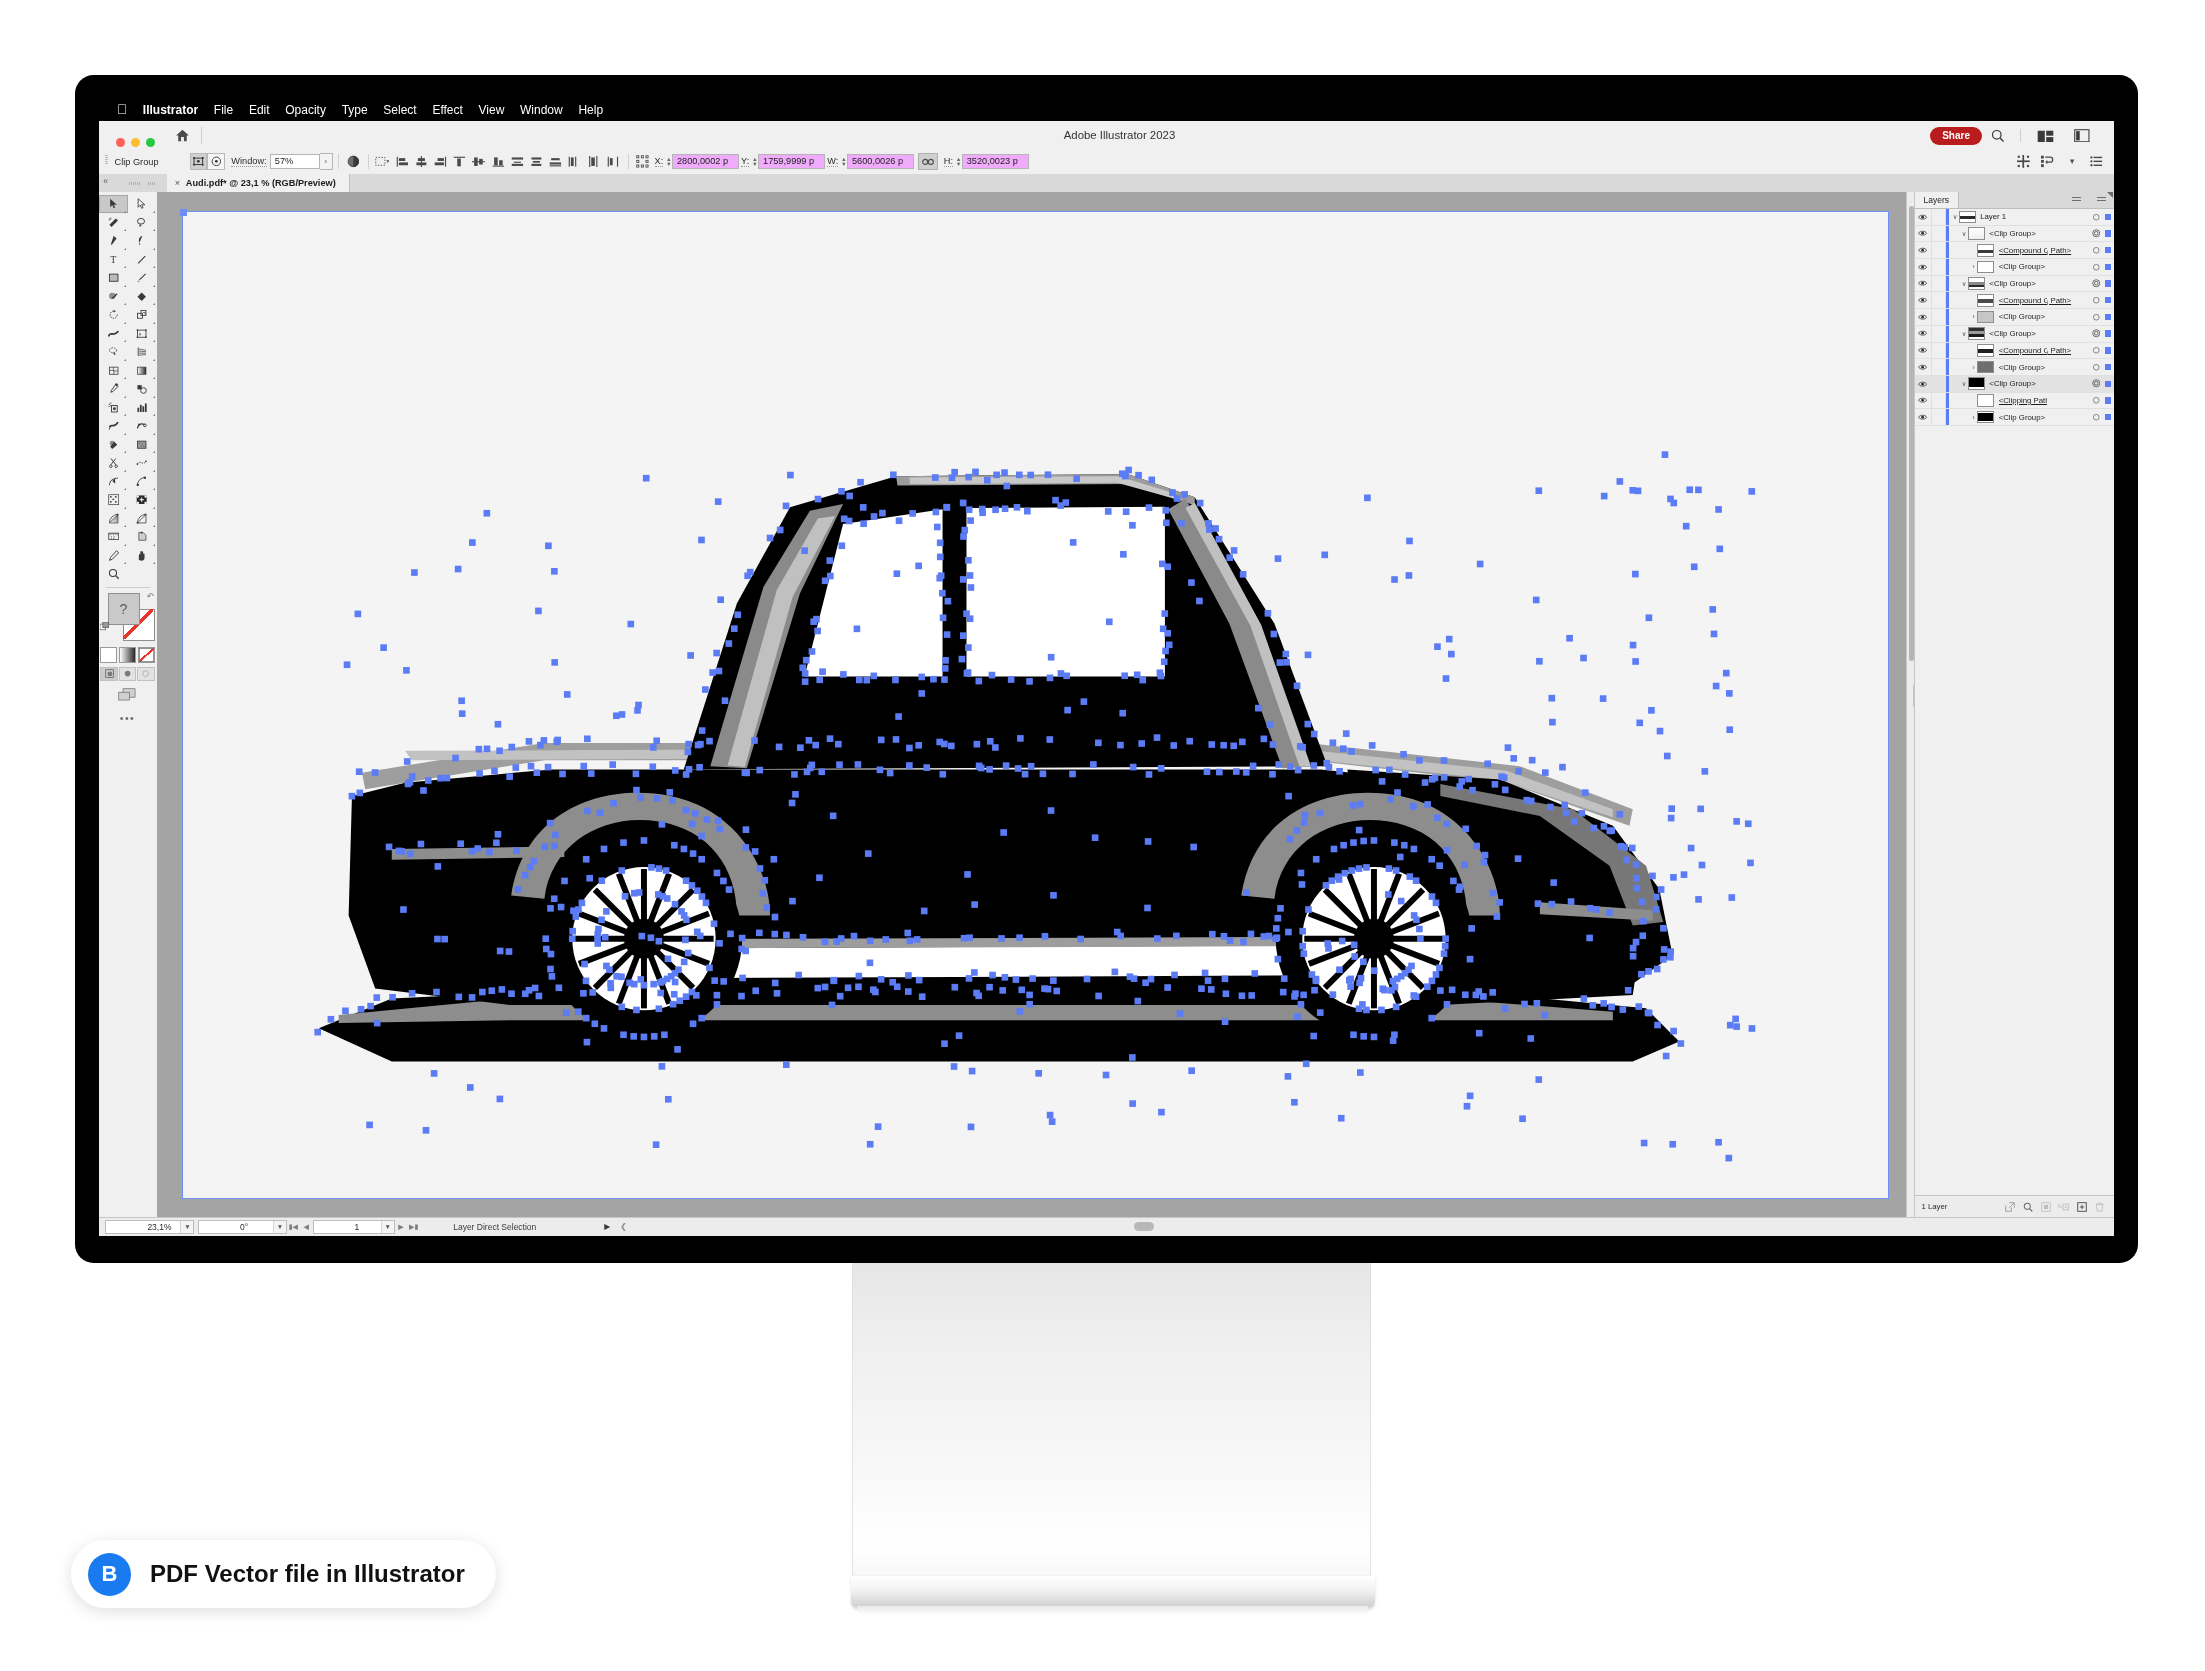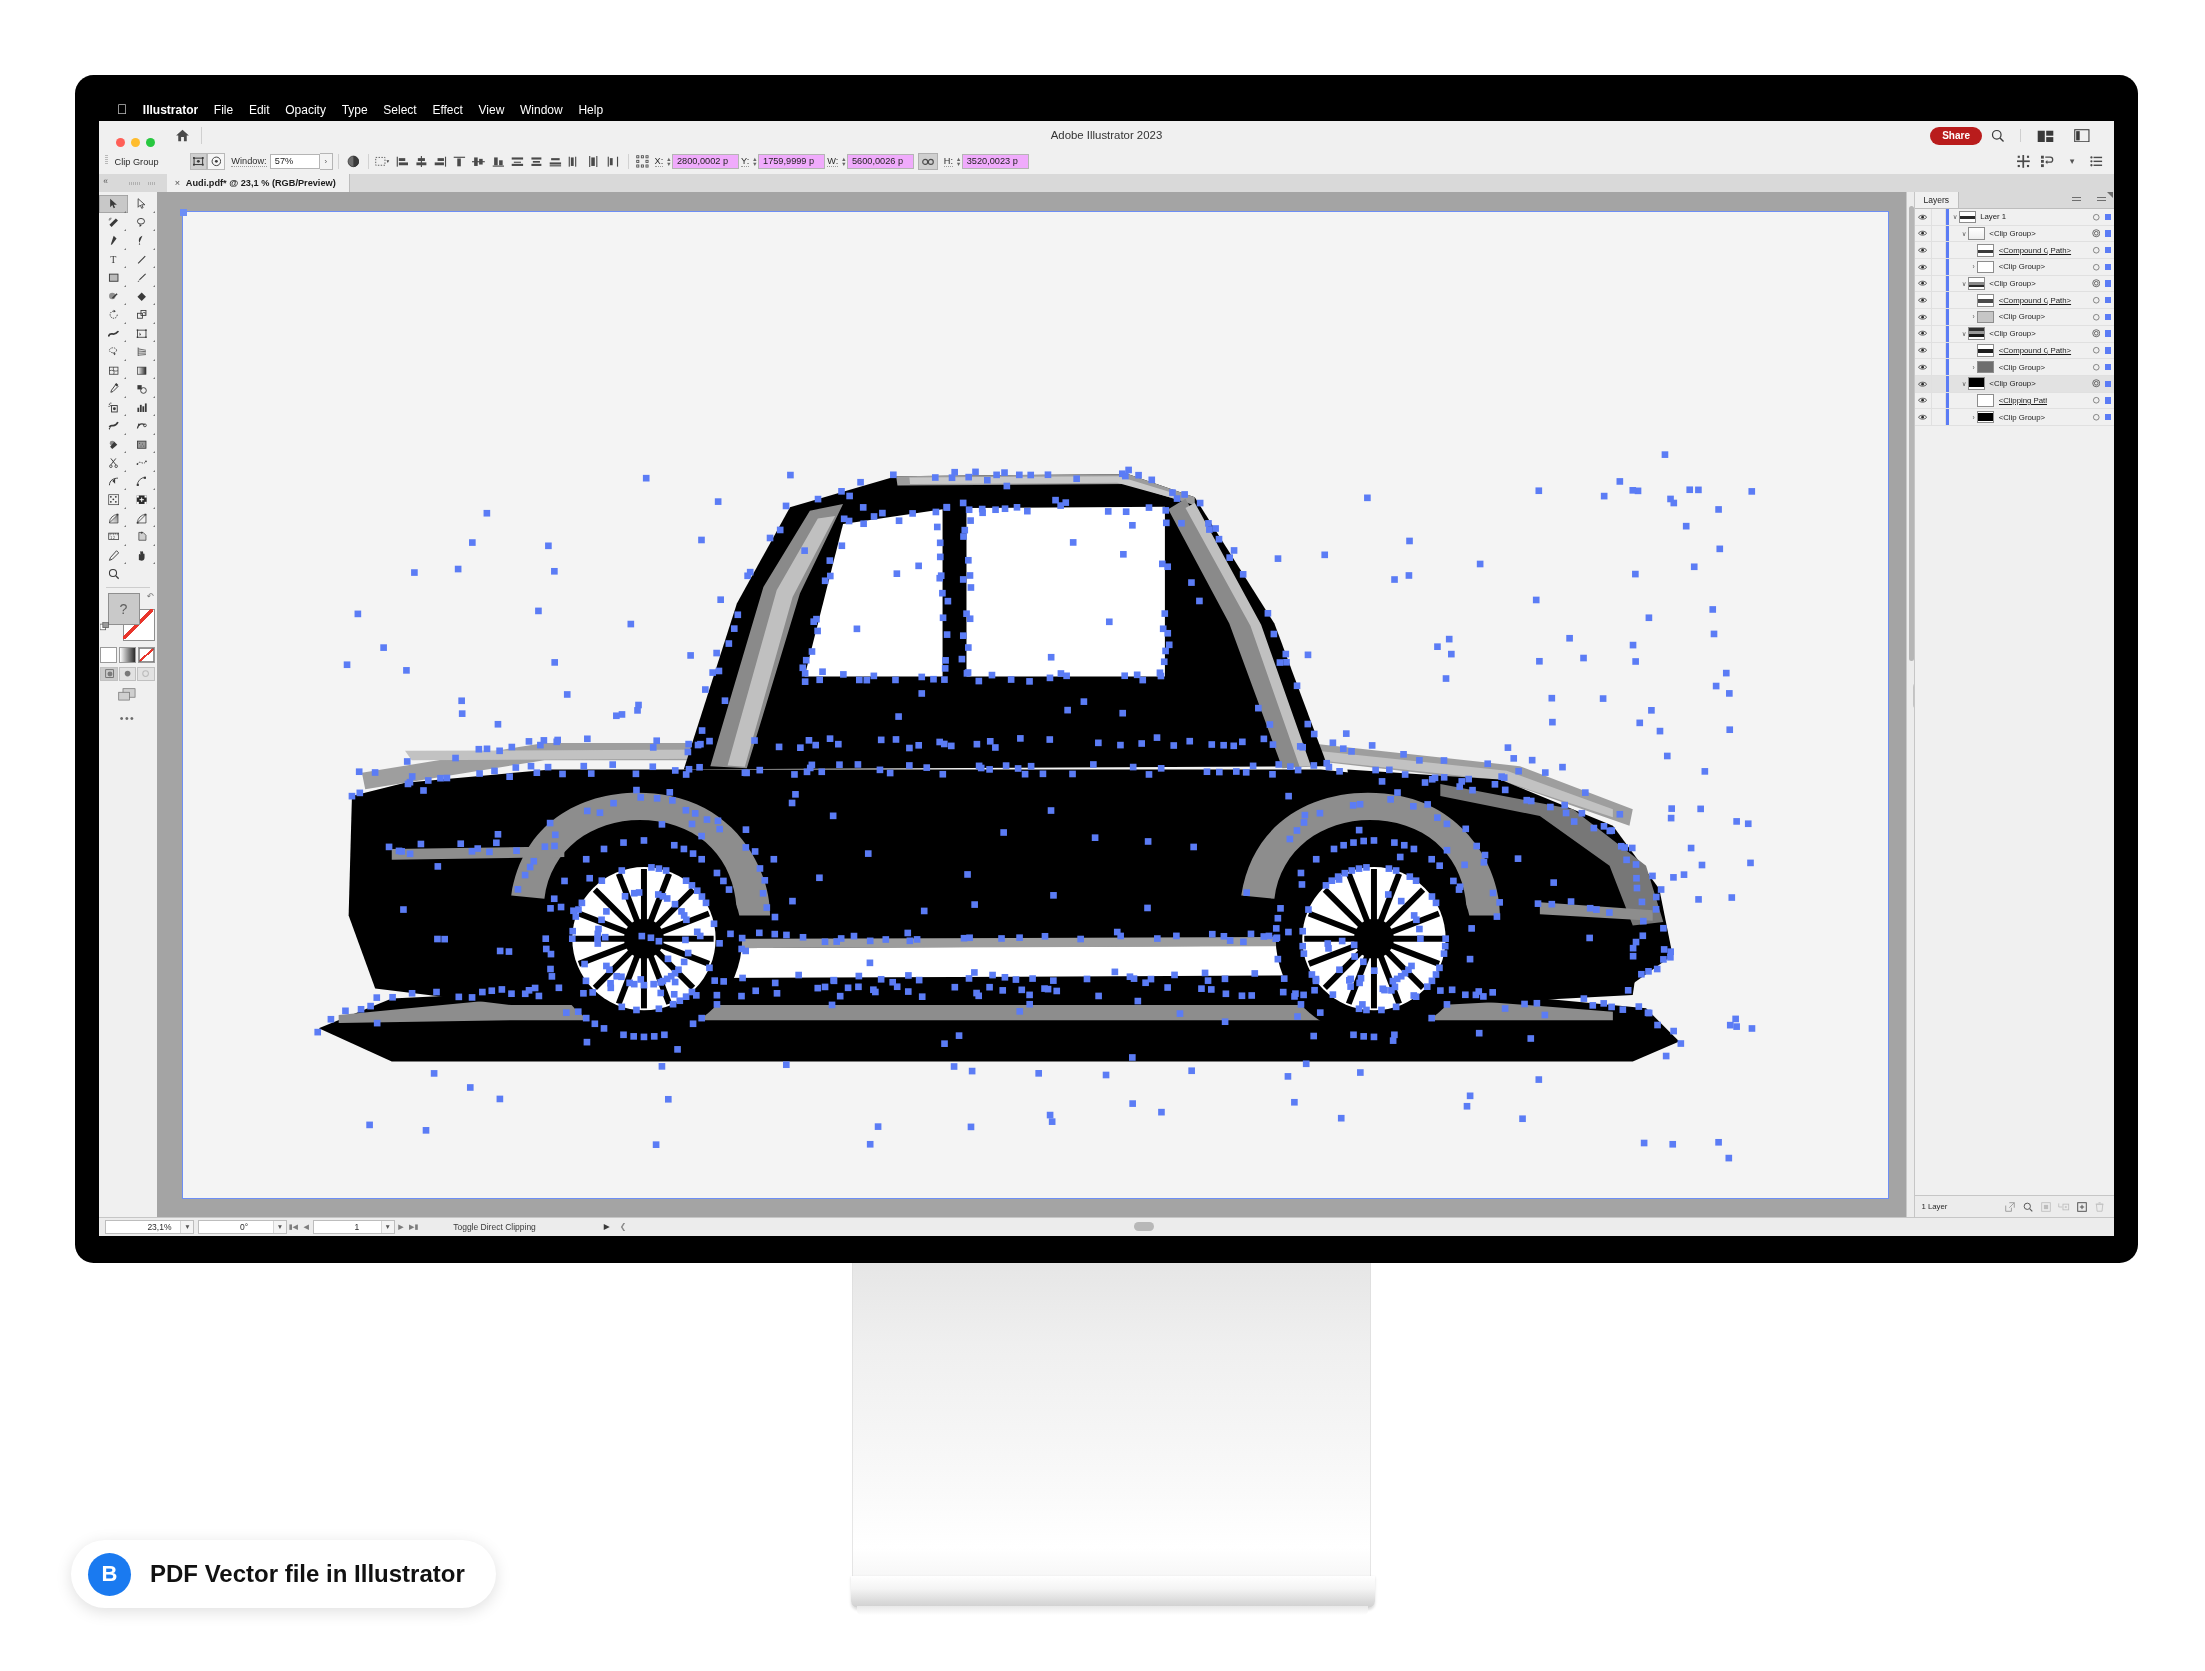--- a/index.html
+++ b/index.html
@@ -52,21 +52,21 @@
     position:absolute;left:0;top:0;width:100%;height:28.5px;background:#f0f0f0;
     border-bottom:0.7px solid #d8d8d8;
   }
   .traffic{position:absolute;top:17px;width:9.2px;height:9.2px;border-radius:50%;}
   .tl-red{left:17px;background:#ff5f57;}
   .tl-yellow{left:32px;background:#febc2e;}
   .tl-green{left:47px;background:#28c840;}
   #home-icon{position:absolute;left:75px;top:5.7px;width:17px;height:17px;}
   #title-sep{position:absolute;left:102px;top:5.7px;width:0.7px;height:17px;background:#d0d0d0;}
   #app-title{
-    position:absolute;left:0;top:0;width:100%;height:28.5px;line-height:28.5px;
+    position:absolute;left:13px;top:0;width:100%;height:28.5px;line-height:28.5px;
     text-align:center;font-size:11.4px;color:#333;
   }
   #share-btn{
     position:absolute;right:132px;top:5.7px;height:18px;line-height:18px;padding:0 12px;
     border-radius:9.2px;color:#fff;font-size:10px;font-weight:bold;
   }
   #search-btn{position:absolute;right:108px;top:7.1px;width:15.7px;height:15.7px;}
   #tb-sep{position:absolute;right:93px;top:7.8px;width:0.7px;height:13.5px;background:#cfcfcf;}
   #ws-btn{position:absolute;right:60px;top:8.5px;width:17px;height:12.8px;}
   #panel-btn{position:absolute;right:24px;top:7.8px;width:15.7px;height:13.5px;}
@@ -2321,21 +2321,21 @@
         </div>
         <span class="nav-ico">▮◀</span>
         <span class="nav-ico">◀</span>
         <div class="sb-field" style="width:44px">
           <span class="sb-val">1</span>
           <span style="flex:1"></span>
           <span class="sb-caret">▼</span>
         </div>
         <span class="nav-ico">▶</span>
         <span class="nav-ico">▶▮</span>
-        <span id="sb-mode">Toggle Direct Clipping</span>
+        <span id="sb-mode">Layer Direct Selection</span>
         <span id="sb-mode-caret">▶</span>
         <span id="sb-rsz">❮</span>
         <div id="sb-hthumb"></div>
       </div>
 
     </div>
   </div>
 </div>
 
 <div id="stand-neck"></div>

